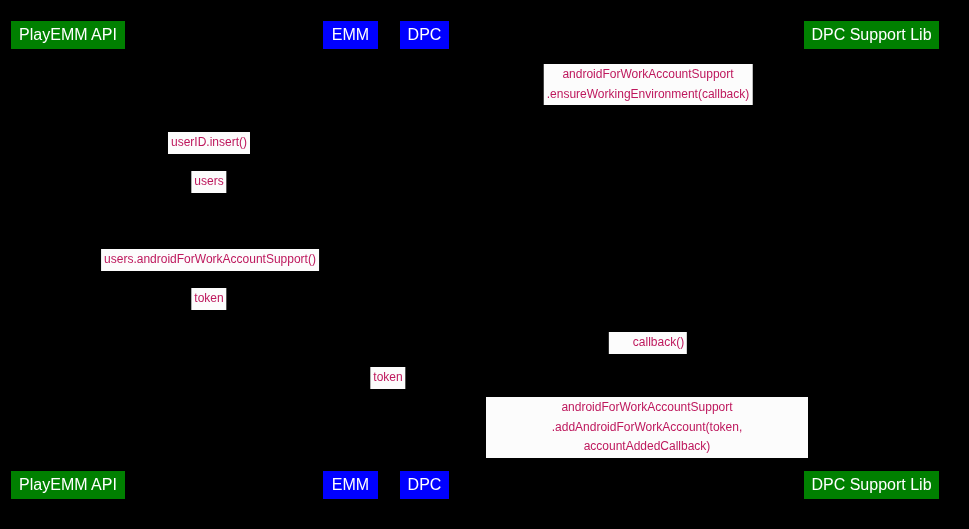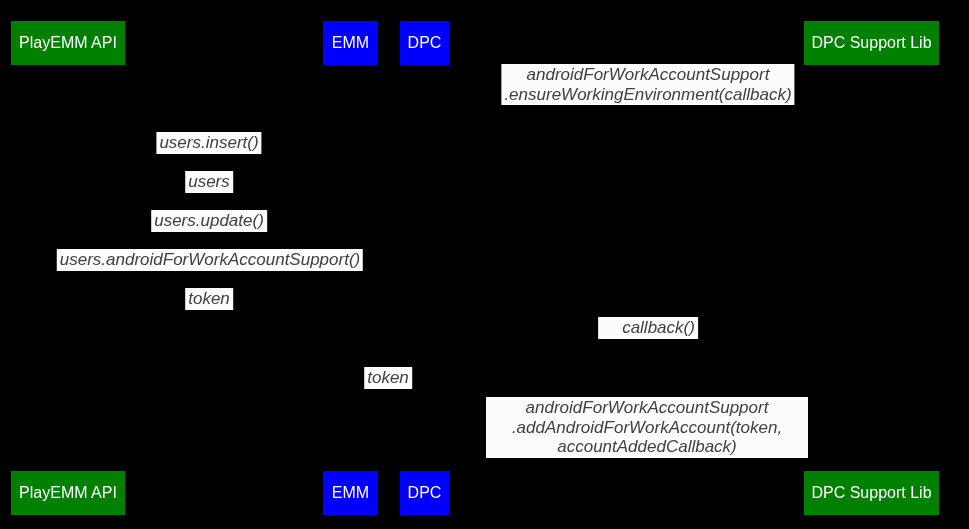--- a/index.html
+++ b/index.html
@@ -10,62 +10,60 @@
   .stage {
     position: relative;
     width: 969px;
     height: 529px;
     background: #000000;
     overflow: hidden;
     font-family: "Liberation Sans", sans-serif;
   }
   .actor {
     position: absolute;
-    height: 44px;
+    height: 28px;
     display: flex;
     align-items: center;
     justify-content: center;
     color: #ffffff;
     font-size: 16px;
     line-height: 1;
     white-space: nowrap;
   }
   .actor.row-top { top: 21px; }
   .actor.row-bottom { top: 471px; }
   .msg {
     position: absolute;
     transform: translateX(-50%);
     background: #fcfcfc;
-    color: #404040;
-    font-size: 17px;
+    color: #be185d;
+    font-size: 12px;
     line-height: 19.5px;
     padding: 1px 3px;
     text-align: center;
     white-space: pre-line;
-    font-style: italic;
   }
 </style>
 </head>
 <body>
 
 <div class="stage">
 
   <div class="actor row-top" style="left: 11px; width: 114px; background-color: rgb(0, 128, 0);">PlayEMM API</div>
   <div class="actor row-top" style="left: 323px; width: 55px; background-color: rgb(0, 0, 255);">EMM</div>
   <div class="actor row-top" style="left: 400px; width: 49px; background-color: rgb(0, 0, 255);">DPC</div>
   <div class="actor row-top" style="left: 804px; width: 135px; background-color: rgb(0, 128, 0);">DPC Support Lib</div>
 
   <div class="msg" style="left:648px; top:64px;">androidForWorkAccountSupport
 .ensureWorkingEnvironment(callback)</div>
-  <div class="msg" style="left:209px; top:132px;">users.insert()</div>
+  <div class="msg" style="left:209px; top:132px;">userID.insert()</div>
   <div class="msg" style="left:209px; top:171px;">users</div>
-  <div class="msg" style="left:209px; top:210px;">users.update()</div>
   <div class="msg" style="left:210px; top:249px;">users.androidForWorkAccountSupport()</div>
   <div class="msg" style="left:209px; top:288px;">token</div>
-  <div class="msg" style="left:648px; top:317px;padding-left:24px;">callback()</div>
+  <div class="msg" style="left:648px; top:332px;padding-left:24px;">callback()</div>
   <div class="msg" style="left:388px; top:367px;">token</div>
   <div class="msg" style="left:647px; top:397px;">androidForWorkAccountSupport
 .addAndroidForWorkAccount(token, accountAddedCallback)</div>
 
   <div class="actor row-bottom" style="left: 11px; width: 114px; background-color: rgb(0, 128, 0);">PlayEMM API</div>
   <div class="actor row-bottom" style="left: 323px; width: 55px; background-color: rgb(0, 0, 255);">EMM</div>
   <div class="actor row-bottom" style="left: 400px; width: 49px; background-color: rgb(0, 0, 255);">DPC</div>
   <div class="actor row-bottom" style="left: 804px; width: 135px; background-color: rgb(0, 128, 0);">DPC Support Lib</div>
 
 </div>

